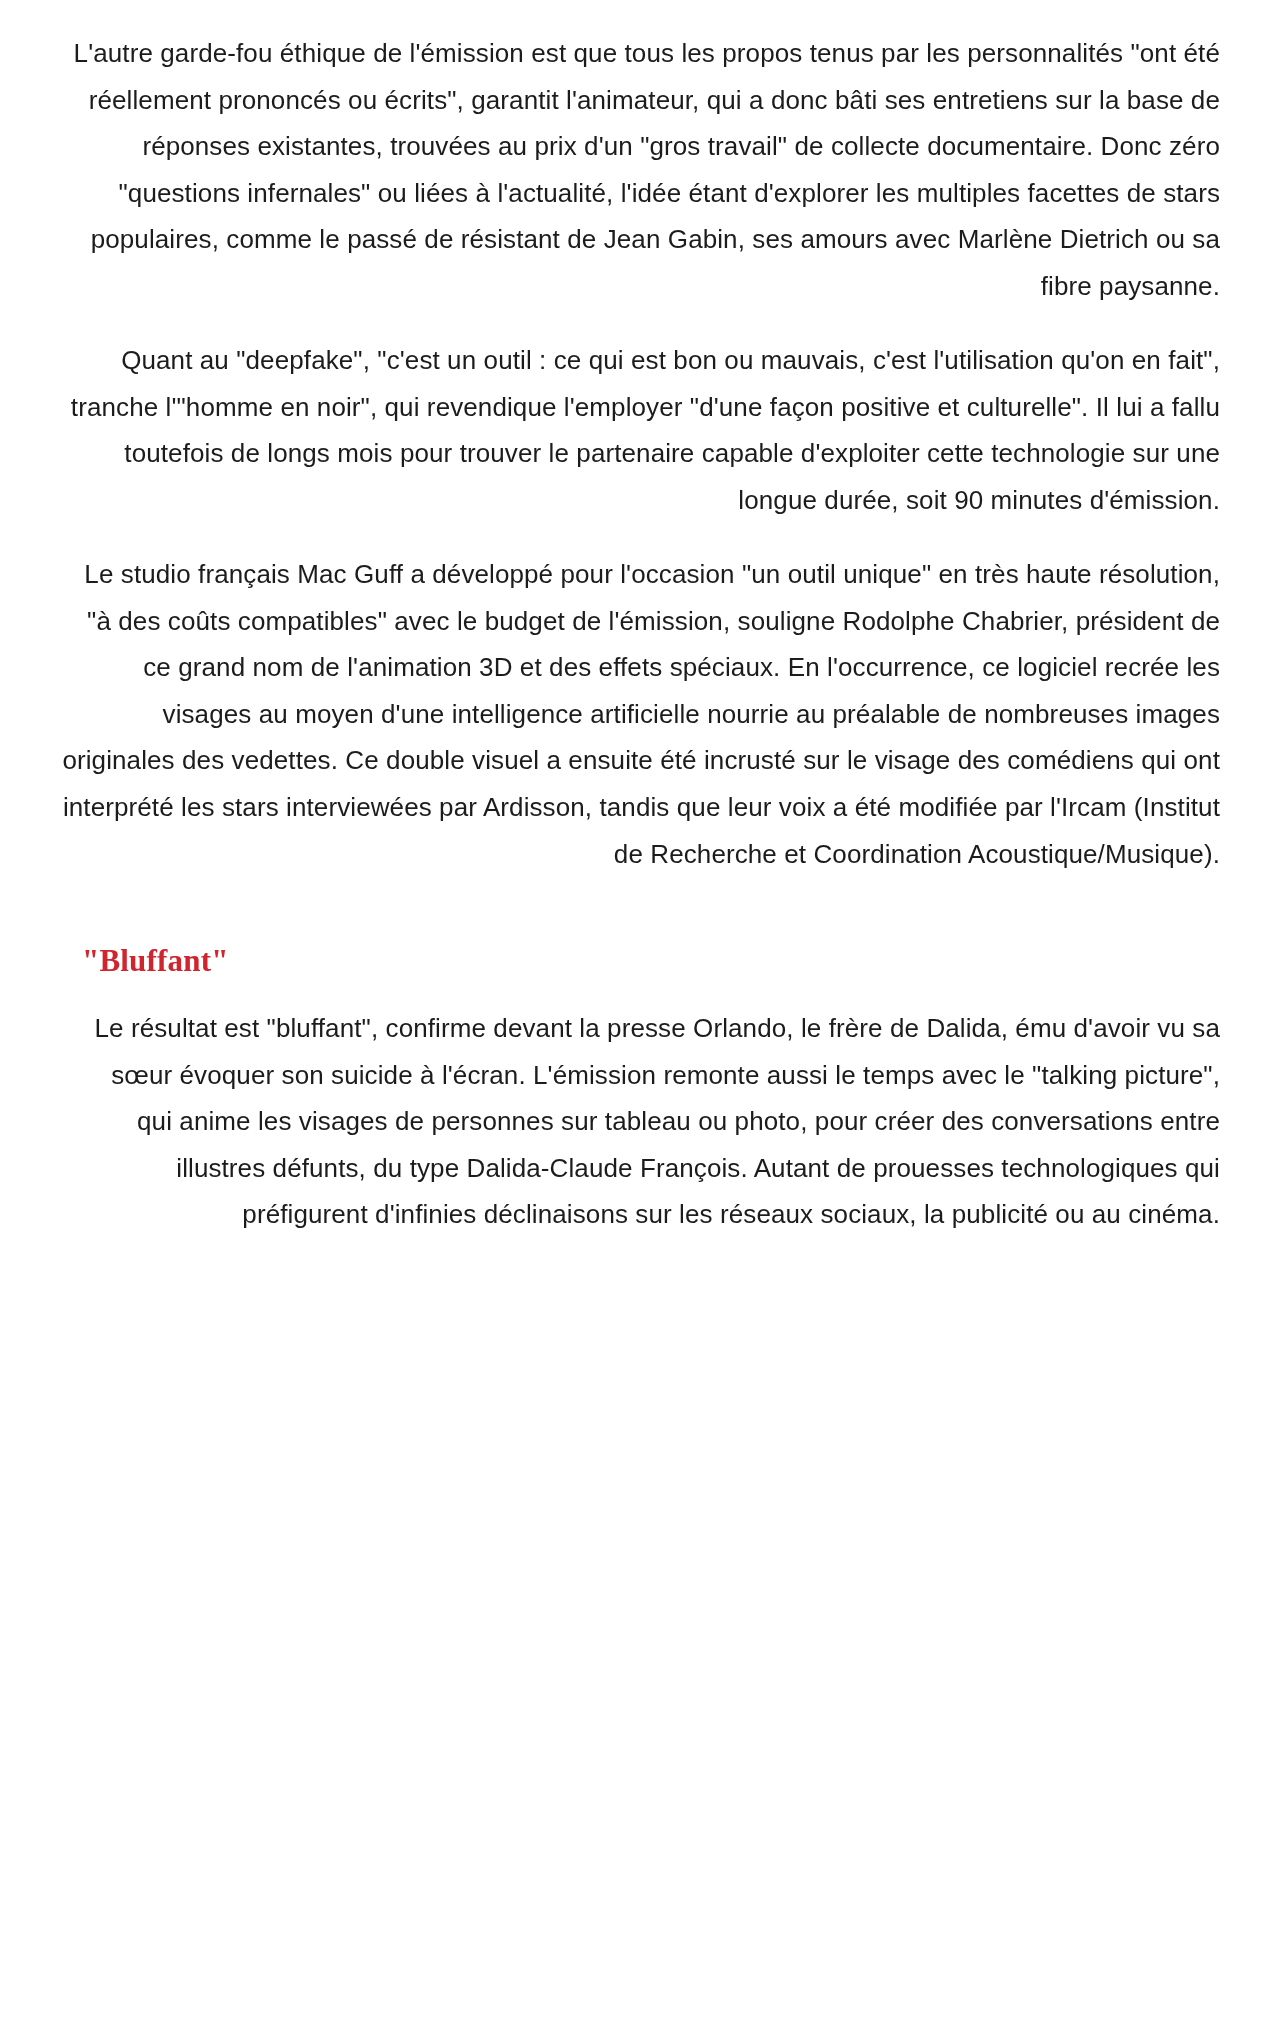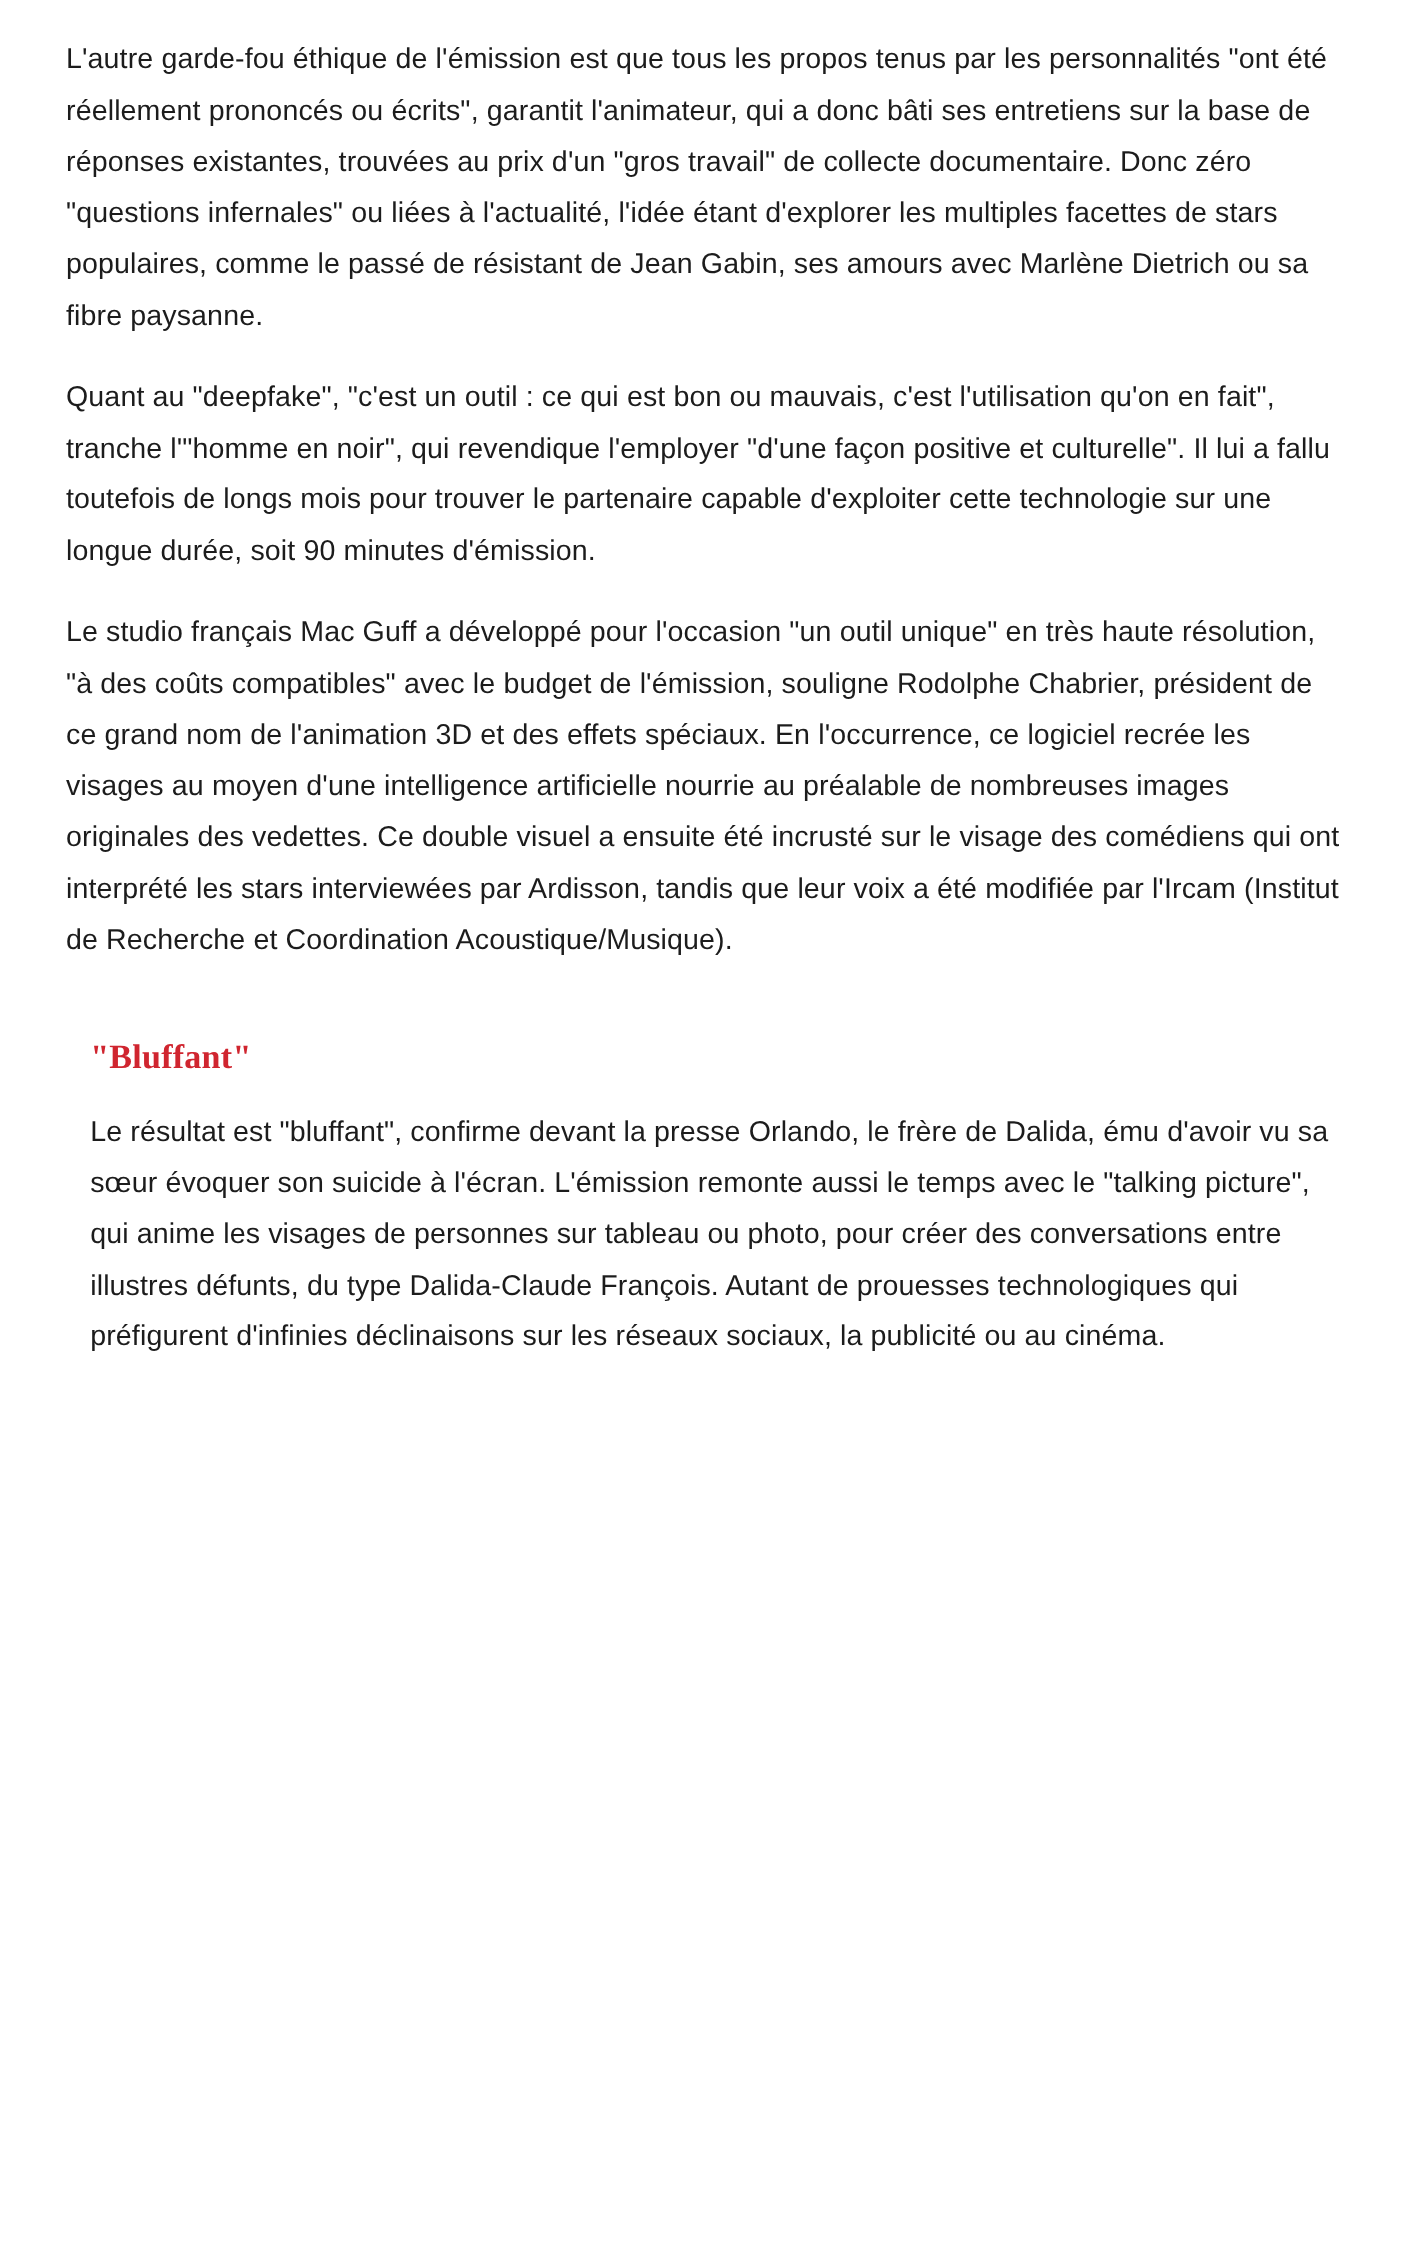--- a/index.html
+++ b/index.html
@@ -20,20 +20,21 @@
     padding: 18px 0 40px 0;
     box-sizing: border-box;
   }
   .para {
     font-size: 26px;
     line-height: 1.79;
     color: #1c1c1c;
     margin: 0 0 28px 0;
     letter-spacing: 0.1px;
     font-weight: 400;
+    text-align: right;
   }
   .para.first {
     margin-top: 12px;
   }
   .section {
     margin-top: 66px;
     padding-left: 22px;
   }
   .section-heading {
     font-family: "Liberation Serif", serif;

